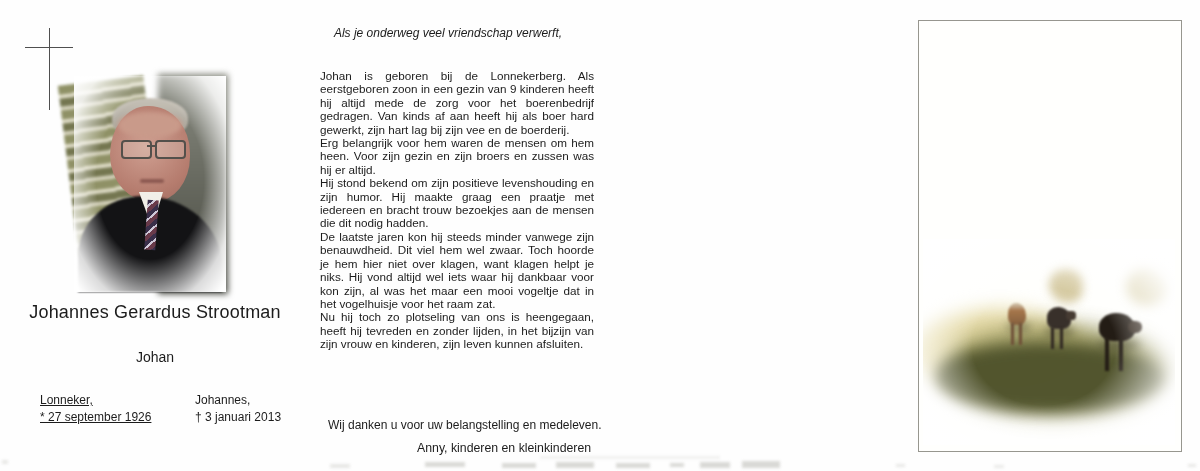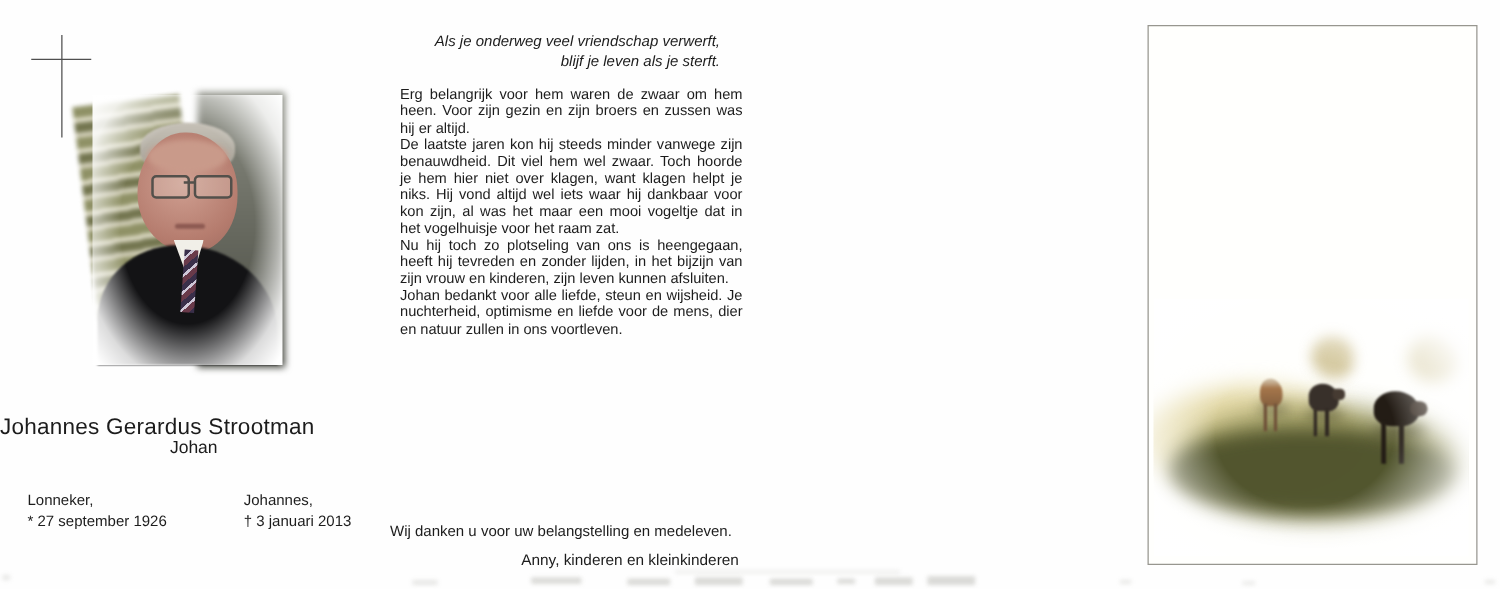--- a/index.html
+++ b/index.html
@@ -33,33 +33,33 @@
     background:#8d5a52; border-radius:2px; filter:blur(1px); }
   .pm-suit { position:absolute; left:2px; top:118px; width:144px; height:96px; background:#131315;
     border-radius:45% 55% 0 0 / 62% 72% 0 0; filter:blur(0.8px); }
   .pm-shirt { position:absolute; left:63px; top:114px; width:24px; height:36px; background:#f1efe8;
     clip-path:polygon(0 0,100% 0,55% 100%); }
   .pm-tie { position:absolute; left:70px; top:122px; width:11px; height:50px; transform:rotate(4deg);
     background:repeating-linear-gradient(135deg,#3a2f4a 0 4px,#cfc8d8 4px 6px,#693a4a 6px 10px); }
   .pm-fade { position:absolute; inset:-2px;
     background:radial-gradient(ellipse at 50% 48%, rgba(255,255,255,0) 50%, rgba(255,255,255,.85) 80%, #fff 96%); }
 
-  .name { position:absolute; left:0; top:331px; width:310px; margin:0; 
+  .name { position:absolute; left:0; top:302px; width:310px; margin:0; text-align:center;
     font-size:18px; font-weight:400; letter-spacing:.2px; }
   .nickname { position:absolute; left:0; top:349px; width:310px; text-align:center; font-size:14px; }
-  .birth { position:absolute; left:22px; top:392px; font-size:12px; line-height:17px; }
+  .birth { position:absolute; left:40px; top:392px; font-size:12px; line-height:17px;text-decoration:underline; }
   .death { position:absolute; left:195px; top:392px; font-size:12px; line-height:17px; }
 
   
-  .quote { position:absolute; left:320px; top:25px; width:256px; text-align:right;
+  .quote { position:absolute; left:320px; top:25px; width:256px; text-align:center;
     font-style:italic; font-size:12px; line-height:16px; }
   .bodytext { position:absolute; left:320px; top:69px; width:274px;
     font-size:11.7px; line-height:13.4px; }
   .bodytext p { margin:0; text-align:justify; }
-  .thanks { position:absolute; left:312px; top:418px; margin:0; font-size:12px; }
+  .thanks { position:absolute; left:328px; top:418px; margin:0; font-size:12px; }
   .signature { position:absolute; left:417px; top:441px; margin:0; font-size:12.3px; }
 
   
   .panel-right { position:absolute; left:918px; top:20px; width:262px; height:430px;
     border:1px solid #97968f; background:#fffffd; }
   .meadow { position:absolute; left:4px; top:218px; width:252px; height:206px; overflow:hidden; }
   .meadow i { position:absolute; display:block; }
   .tree1 { left:126px; top:30px; width:34px; height:34px; background:#c9ba86;
     border-radius:50% 50% 45% 60%; filter:blur(5px); opacity:.75; }
   .tree2 { left:204px; top:28px; width:42px; height:38px; background:#cfc494;
@@ -128,27 +128,27 @@
     </div>
     <div class="death">
       <div>Johannes,</div>
       <div>† 3 januari 2013</div>
     </div>
   </section>
 
   <section>
     <div class="quote">
       <div>Als je onderweg veel vriendschap verwerft,</div>
-      <div>blijf je leven als je sterft.</div>
     </div>
     <div class="bodytext">
-      <p>Erg belangrijk voor hem waren de zwaar om hem heen. Voor zijn gezin en zijn broers en zussen was hij er altijd.</p>
+      <p>Johan is geboren bij de Lonnekerberg. Als eerstgeboren zoon in een gezin van 9 kinderen heeft hij altijd mede de zorg voor het boerenbedrijf gedragen. Van kinds af aan heeft hij als boer hard gewerkt, zijn hart lag bij zijn vee en de boerderij.</p>
+      <p>Erg belangrijk voor hem waren de mensen om hem heen. Voor zijn gezin en zijn broers en zussen was hij er altijd.</p>
+      <p>Hij stond bekend om zijn positieve levenshouding en zijn humor. Hij maakte graag een praatje met iedereen en bracht trouw bezoekjes aan de mensen die dit nodig hadden.</p>
       <p>De laatste jaren kon hij steeds minder vanwege zijn benauwdheid. Dit viel hem wel zwaar. Toch hoorde je hem hier niet over klagen, want klagen helpt je niks. Hij vond altijd wel iets waar hij dankbaar voor kon zijn, al was het maar een mooi vogeltje dat in het vogelhuisje voor het raam zat.</p>
       <p>Nu hij toch zo plotseling van ons is heengegaan, heeft hij tevreden en zonder lijden, in het bijzijn van zijn vrouw en kinderen, zijn leven kunnen afsluiten.</p>
-      <p>Johan bedankt voor alle liefde, steun en wijsheid. Je nuchterheid, optimisme en liefde voor de mens, dier en natuur zullen in ons voortleven.</p>
     </div>
     <p class="thanks">Wij danken u voor uw belangstelling en medeleven.</p>
     <p class="signature">Anny, kinderen en kleinkinderen</p>
   </section>
 
   <section class="panel-right">
     <div class="meadow" title="Drie koeien in een mistig weiland">
       <i class="tree1"></i>
       <i class="tree2"></i>
       <i class="ground-light"></i>

